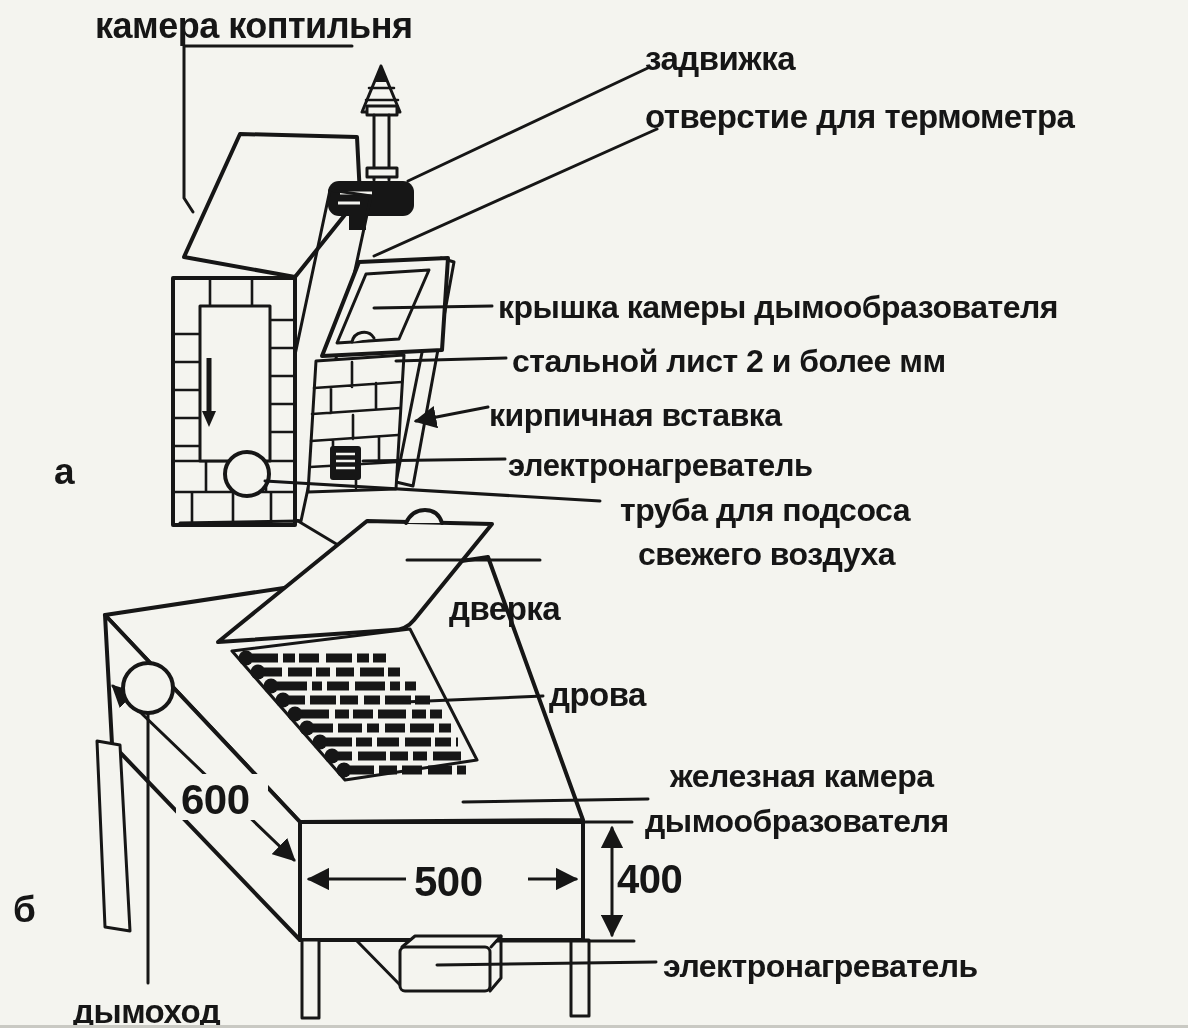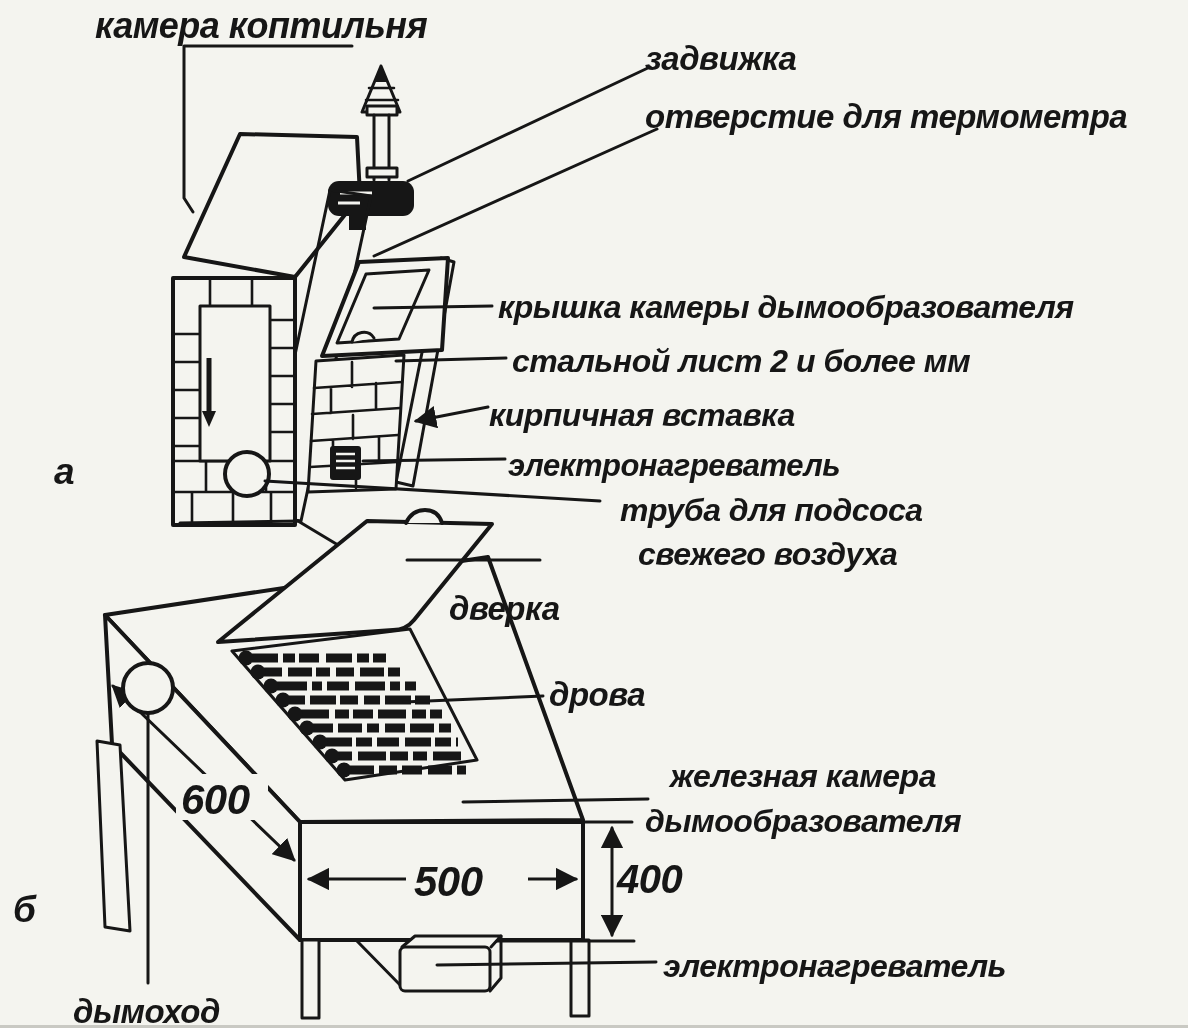--- a/index.html
+++ b/index.html
@@ -1,16 +1,16 @@
 <!DOCTYPE html>
 <html style="--ink: #161616; --paper: #f4f4ef;"><head>
 <meta charset="utf-8">
 <style>
   html,body{margin:0;padding:0;background:#e8e8e4;}
-  .stage{width:1188px;height:1028px;background:var(--paper,#f4f4ef);position:relative;overflow:hidden;font-style:italic;}
+  .stage{width:1188px;height:1028px;background:var(--paper,#f4f4ef);position:relative;overflow:hidden;}
   svg{display:block}
   .ln{stroke:var(--ink,#141414);fill:none;stroke-width:3;stroke-linejoin:round;stroke-linecap:round;}
   .ln2{stroke-width:2.6}
   .ln4{stroke-width:4}
   .fw{fill:var(--paper,#f4f4ef);}
   .solid{fill:var(--ink,#141414);stroke:none;}
   .mask{fill:var(--paper,#f4f4ef);stroke:none;}
   text{font-family:"Liberation Sans","DejaVu Sans",sans-serif;font-weight:700;fill:var(--ink,#141414);letter-spacing:-0.5px;}
   .t36{font-size:36px}.t33{font-size:33px}.t32{font-size:32px}.t31{font-size:31px}
   .t40{font-size:40px}.t42{font-size:42px}.t37{font-size:37px}

